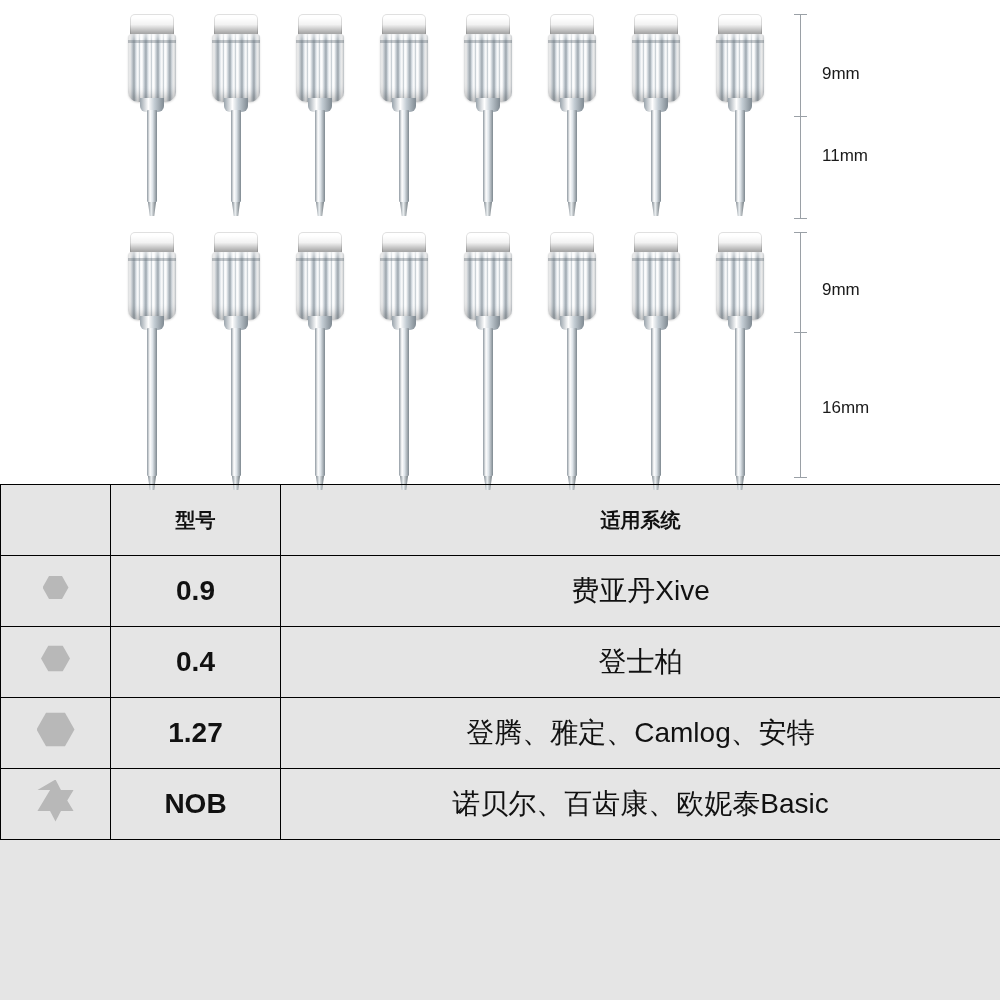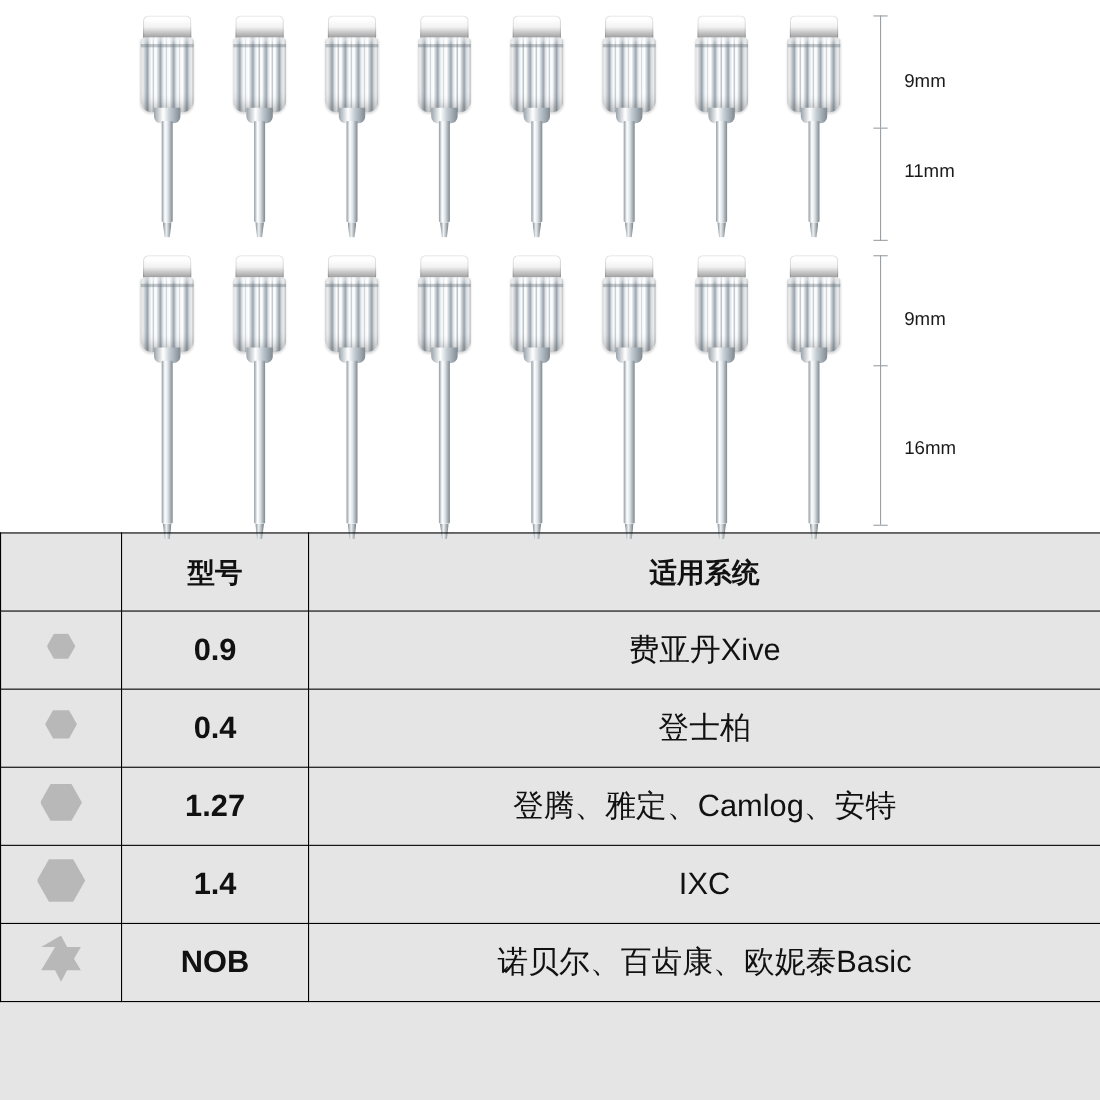--- a/index.html
+++ b/index.html
@@ -144,21 +144,21 @@
   #spec-table th, #spec-table td {
     border: 1px solid #000000;
     height: 71px;
     text-align: center;
     vertical-align: middle;
     font-size: 28px;
     color: #111111;
     padding: 0 6px;
   }
   #spec-table th {
-    font-size: 25px;
+    font-size: 20px;
     font-weight: bold;
   }
   .col-icon { width: 110px; }
   .col-model { width: 170px; }
   .col-system { width: 720px; }
   .model-val { font-size: 23px; font-weight: bold; }
 
   
   .hex {
     display: inline-block;
@@ -370,25 +370,20 @@
           <td><span class="hex" style="width: 29px; height: 29px;"></span></td>
           <td class="model-val">0.4</td>
           <td>登士柏</td>
         </tr>
         <tr>
           <td><span class="hex" style="width: 38px; height: 38px;"></span></td>
           <td class="model-val">1.27</td>
           <td>登腾、雅定、Camlog、安特</td>
         </tr>
         <tr>
-          <td><span class="hex" style="width: 44px; height: 44px;"></span></td>
-          <td class="model-val">1.4</td>
-          <td>IXC</td>
-        </tr>
-        <tr>
           <td><span class="star6" style="width: 42px; height: 42px;"></span></td>
           <td class="model-val">NOB</td>
           <td>诺贝尔、百齿康、欧妮泰Basic</td>
         </tr>
       </tbody>
   </table>
 
 </div>
 
 </body></html>

